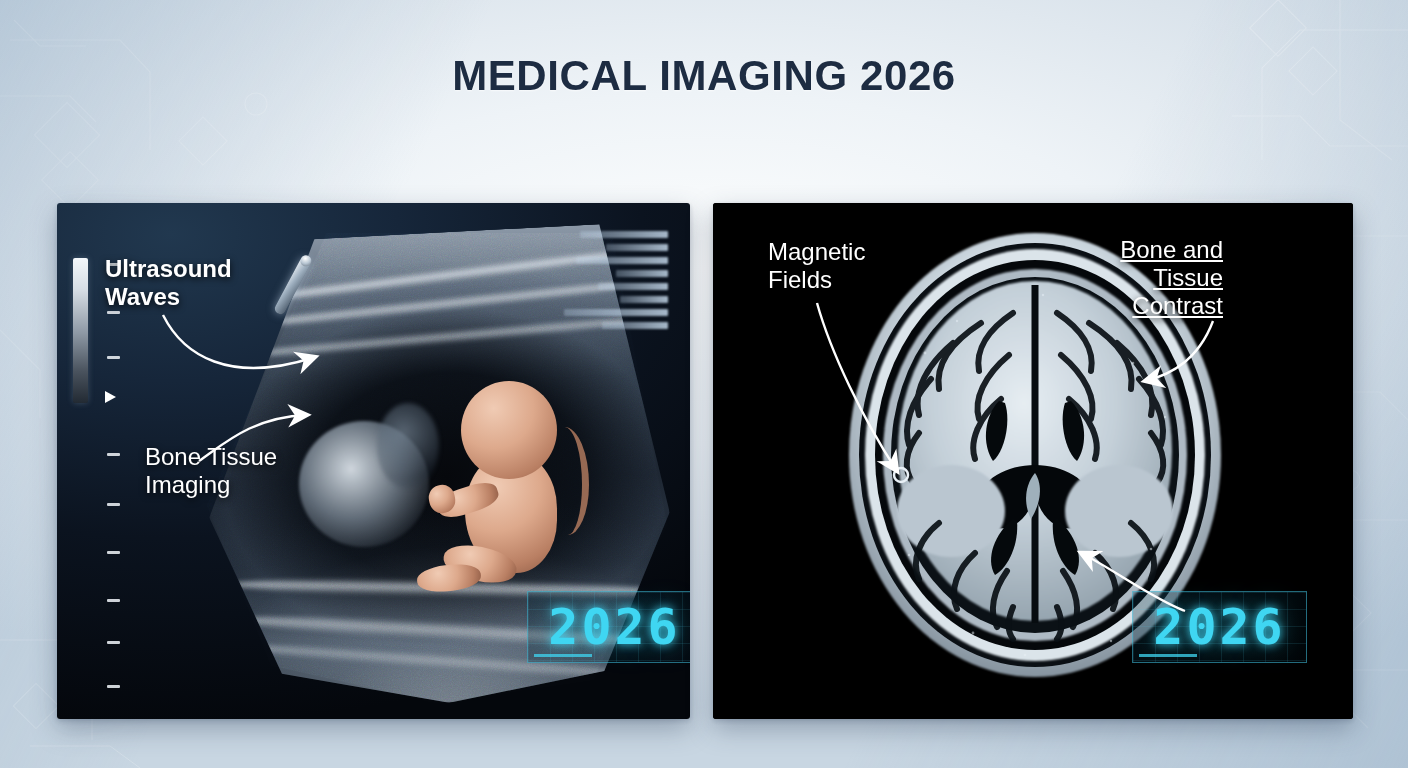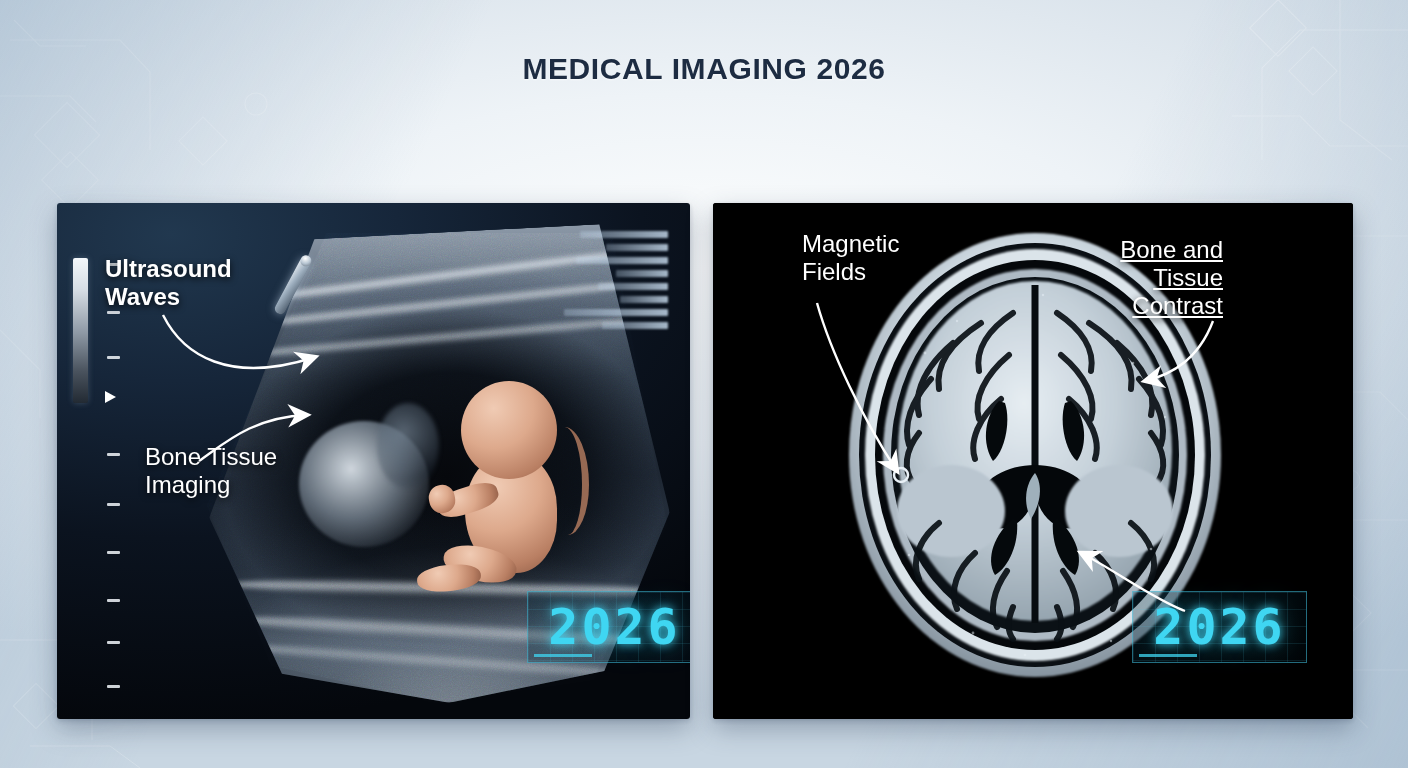--- a/index.html
+++ b/index.html
@@ -19,21 +19,21 @@
   #bg-deco { position:absolute; inset:0; opacity:.55; }
   #bg-vign {
     position:absolute; inset:0;
     background:linear-gradient(115deg, rgba(150,175,198,.45) 0%, rgba(255,255,255,0) 28%, rgba(255,255,255,0) 68%, rgba(150,175,198,.5) 100%);
   }
 
   
   #header { position:absolute; top:0; left:0; width:1408px; text-align:center; }
   #page-title {
     margin-top:52px;
-    font-size:30px; font-weight:bold; letter-spacing:.6px;
+    font-size:42px; font-weight:bold; letter-spacing:.6px;
     color:#1d2c42;
     text-shadow:0 1px 2px rgba(255,255,255,.7);
   }
   #page-subtitle {
     margin-top:14px;
     font-size:31px; font-weight:normal; letter-spacing:.2px;
     color:#2a3340;
   }
 
   
@@ -168,21 +168,21 @@
   #mri-stage { position:absolute; left:0; top:0; width:640px; height:516px; }
 
   
   .callout {
     position:absolute; color:#ffffff; font-size:24px; line-height:1.16;
     text-shadow:0 2px 7px rgba(0,0,0,.85);
     white-space:pre-line;
   }
   #lbl-ultrasound-waves { left:48px; top:52px;font-weight:bold; }
   #lbl-soft-tissue      { left:88px; top:240px; }
-  #lbl-magnetic-fields  { left:55px; top:27px;margin-left:34px; }
+  #lbl-magnetic-fields  { left:55px; top:35px; }
   #lbl-bone-tissue      { left:330px; top:33px; width:180px; text-align:right;text-decoration:underline; }
 
   .arrows { position:absolute; inset:0; pointer-events:none; }
 </style>
 </head>
 <body>
 
 <div id="bg-root">
   <svg id="bg-deco" viewBox="0 0 1408 768" preserveAspectRatio="none">
     <g stroke="#ffffff" stroke-width="1.1" fill="none" opacity="0.55">

